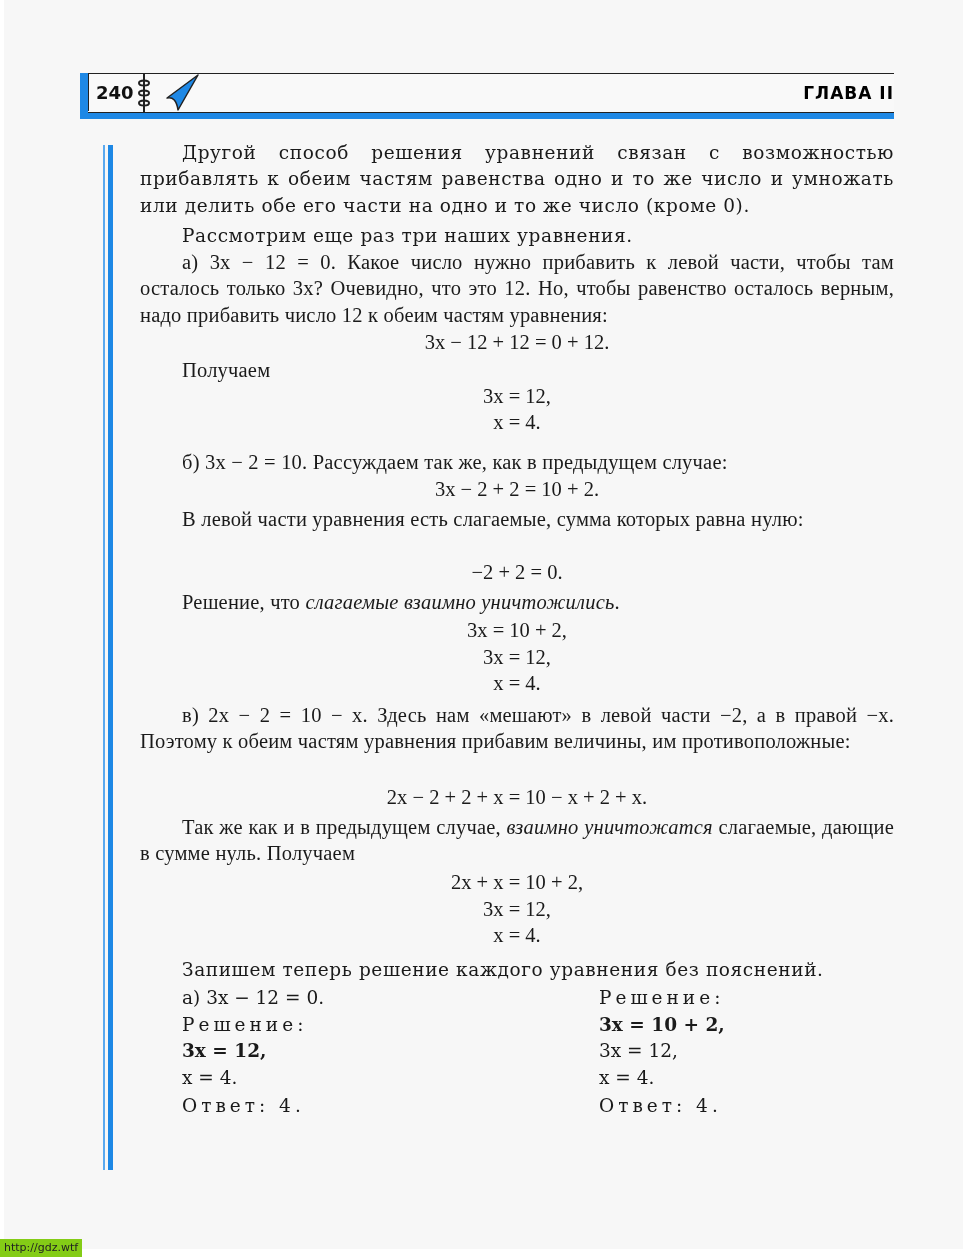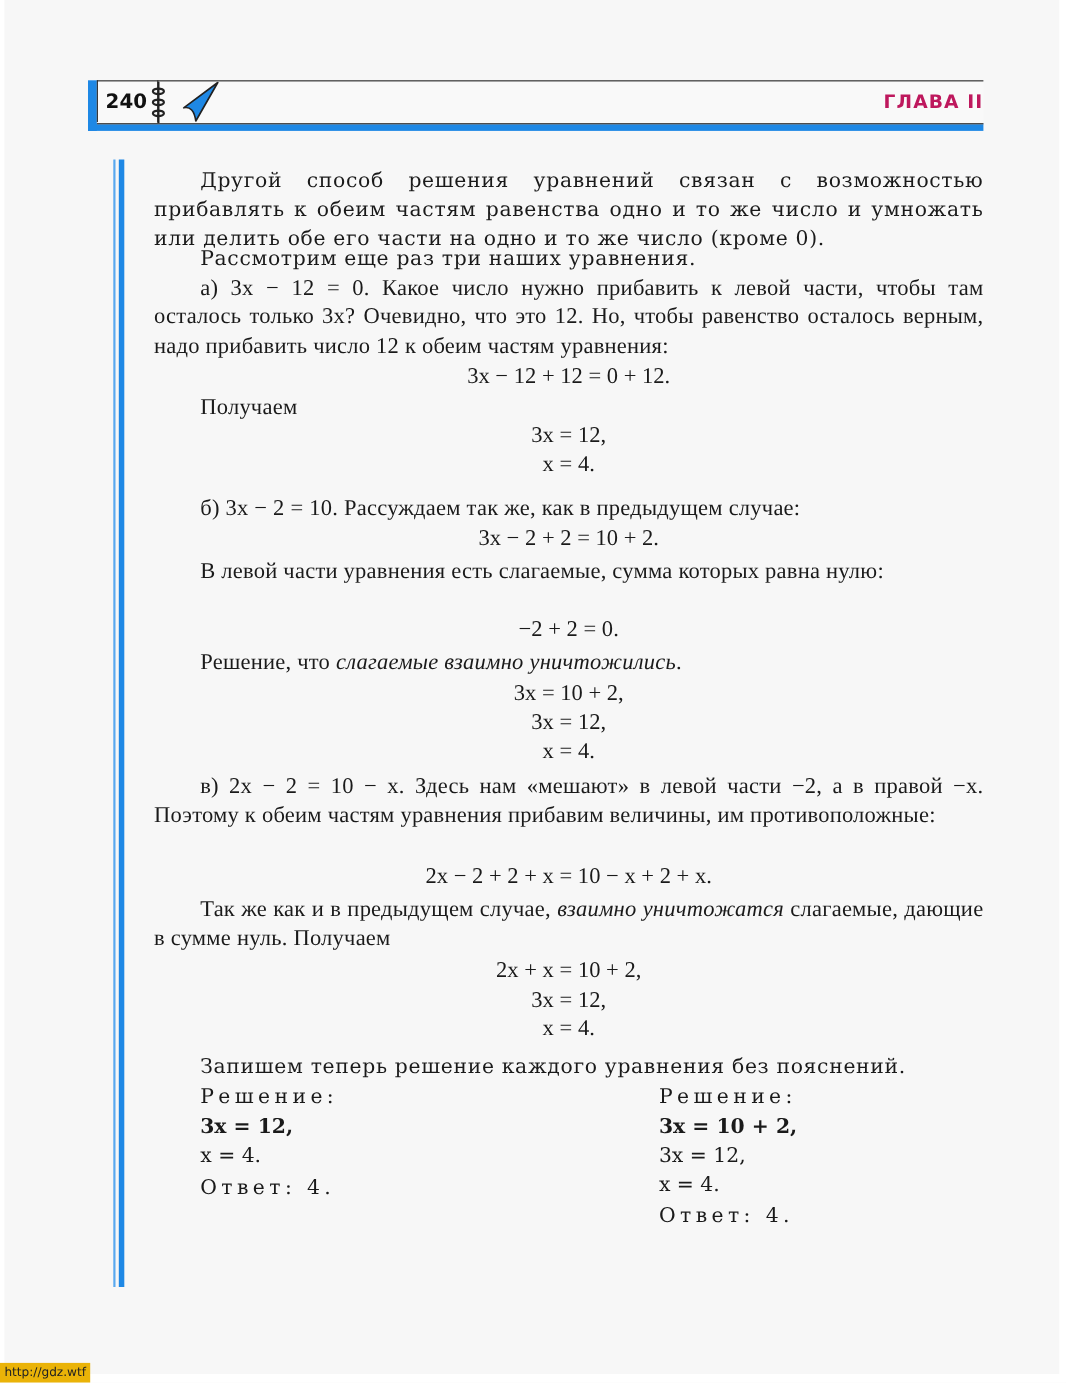--- a/index.html
+++ b/index.html
@@ -27,21 +27,21 @@
   }
   .page-num {
     position: absolute; left: 96px; top: 82px;
     font-family: "DejaVu Sans", "Liberation Sans", sans-serif; font-weight: bold; font-size: 18px; color: #111;
   }
   .spiral { position: absolute; left: 136px; top: 74px; }
   .plane { position: absolute; left: 164px; top: 74px; }
   .chapter {
     position: absolute; right: 75px; top: 83px;
     font-family: "DejaVu Sans", "Liberation Sans", sans-serif; font-weight: bold; font-size: 17px;
-    color: #be185d; letter-spacing: 1px;
+    color: #000000; letter-spacing: 1px;
   }
   
   .bar-thin { position: absolute; left: 103px; top: 145px; width: 2px; height: 1025px; background: #5aa9ef; }
   .bar-thick { position: absolute; left: 108px; top: 145px; width: 5px; height: 1025px; background: #1e88e5; }
 
   
   .txt {
     position: absolute; left: 140px; width: 754px;
     font-family: "Liberation Serif", "DejaVu Serif", serif; font-size: 20.5px; line-height: 26.4px;
     text-align: justify; letter-spacing: 0.2px;
@@ -49,21 +49,21 @@
   .ind { text-indent: 42px; }
   .ctr { position: absolute; left: 140px; width: 754px; text-align: center;
     font-family: "Liberation Serif", "DejaVu Serif", serif; font-size: 20.5px; line-height: 26.4px; }
   .it { font-style: italic; }
   .sec1 { font-family: "DejaVu Serif", serif; font-size: 18.5px; line-height: 26.4px; letter-spacing: 0.6px; }
   .col { position: absolute; font-family: "DejaVu Serif", serif; font-size: 18.5px; line-height: 26.6px; }
   .col div { white-space: nowrap; }
   .sp { letter-spacing: 4px; }
   .b { font-weight: bold; }
   .watermark {
-    position: absolute; left: 0; top: 1239px; height: 18px; padding: 0 4px; background: #eab308;
+    position: absolute; left: 0; top: 1239px; height: 18px; padding: 0 4px; background: #84cc16;
     font-family: "DejaVu Sans", "Liberation Sans", sans-serif; font-size: 11px; line-height: 18px; color: #222;
   }
 </style>
 </head>
 <body>
 
 <div class="page"></div>
 
 <div class="hdr-band"></div>
 <div class="hdr-box"></div>
@@ -77,21 +77,21 @@
   <ellipse cx="8" cy="29" rx="5" ry="2.5" fill="none" stroke="#222" stroke-width="2"></ellipse>
 </svg>
 <svg class="plane" width="40" height="38" viewBox="0 0 40 38">
   <path d="M34 1 L3 24 Q12 22 14 36 Z" fill="#1e88e5" stroke="#222" stroke-width="1.5" stroke-linejoin="round"></path>
 </svg>
 <div class="chapter">ГЛАВА II</div>
 
 <div class="bar-thin"></div>
 <div class="bar-thick"></div>
 
-<div class="txt ind sec1" style="top:152px;">Другой способ решения уравнений связан с возможностью прибавлять к обеим частям равенства одно и то же число и умножать или делить обе его части на одно и то же число (кроме 0).</div>
+<div class="txt ind sec1" style="top:140px;">Другой способ решения уравнений связан с возможностью прибавлять к обеим частям равенства одно и то же число и умножать или делить обе его части на одно и то же число (кроме 0).</div>
 <div class="txt ind sec1" style="top:223px;">Рассмотрим еще раз три наших уравнения.</div>
 
 <div class="txt ind" style="top:249px;">а) 3x − 12 = 0. Какое число нужно прибавить к левой части, чтобы там осталось только 3x? Очевидно, что это 12. Но, чтобы равенство осталось верным, надо прибавить число 12 к обеим частям уравнения:</div>
 <div class="ctr" style="top:329px;">3x − 12 + 12 = 0 + 12.</div>
 <div class="txt ind" style="top:357px;">Получаем</div>
 <div class="ctr" style="top:383px;">3x = 12,</div>
 <div class="ctr" style="top:409px;">x = 4.</div>
 
 <div class="txt ind" style="top:449px;">б) 3x − 2 = 10. Рассуждаем так же, как в предыдущем случае:</div>
 <div class="ctr" style="top:476px;">3x − 2 + 2 = 10 + 2.</div>
@@ -105,20 +105,21 @@
 <div class="txt ind" style="top:702px;">в) 2x − 2 = 10 − x. Здесь нам «мешают» в левой части −2, а в правой −x. Поэтому к обеим частям уравнения прибавим величины, им противоположные:</div>
 <div class="ctr" style="top:784px;">2x − 2 + 2 + x = 10 − x + 2 + x.</div>
 <div class="txt ind" style="top:814px;"><span>Так же как и в предыдущем случае, </span><span class="it">взаимно уничтожатся</span><span> слагаемые, дающие в сумме нуль. Получаем</span></div>
 <div class="ctr" style="top:869px;">2x + x = 10 + 2,</div>
 <div class="ctr" style="top:896px;">3x = 12,</div>
 <div class="ctr" style="top:922px;">x = 4.</div>
 
 <div class="txt ind sec1" style="top:957px;">Запишем теперь решение каждого уравнения без пояснений.</div>
 
 <div class="col" style="left:182px; top:985px;">
+  <div>а) 3x − 12 = 0.</div>
   <div class="sp">Решение:</div>
   <div class="b">3x = 12,</div>
   <div>x = 4.</div>
   <div class="sp" style="margin-top:2px;">Ответ: 4.</div>
 </div>
 
 <div class="col" style="left:599px; top:985px;">
   <div class="sp">Решение:</div>
   <div class="b">3x = 10 + 2,</div>
   <div>3x = 12,</div>

